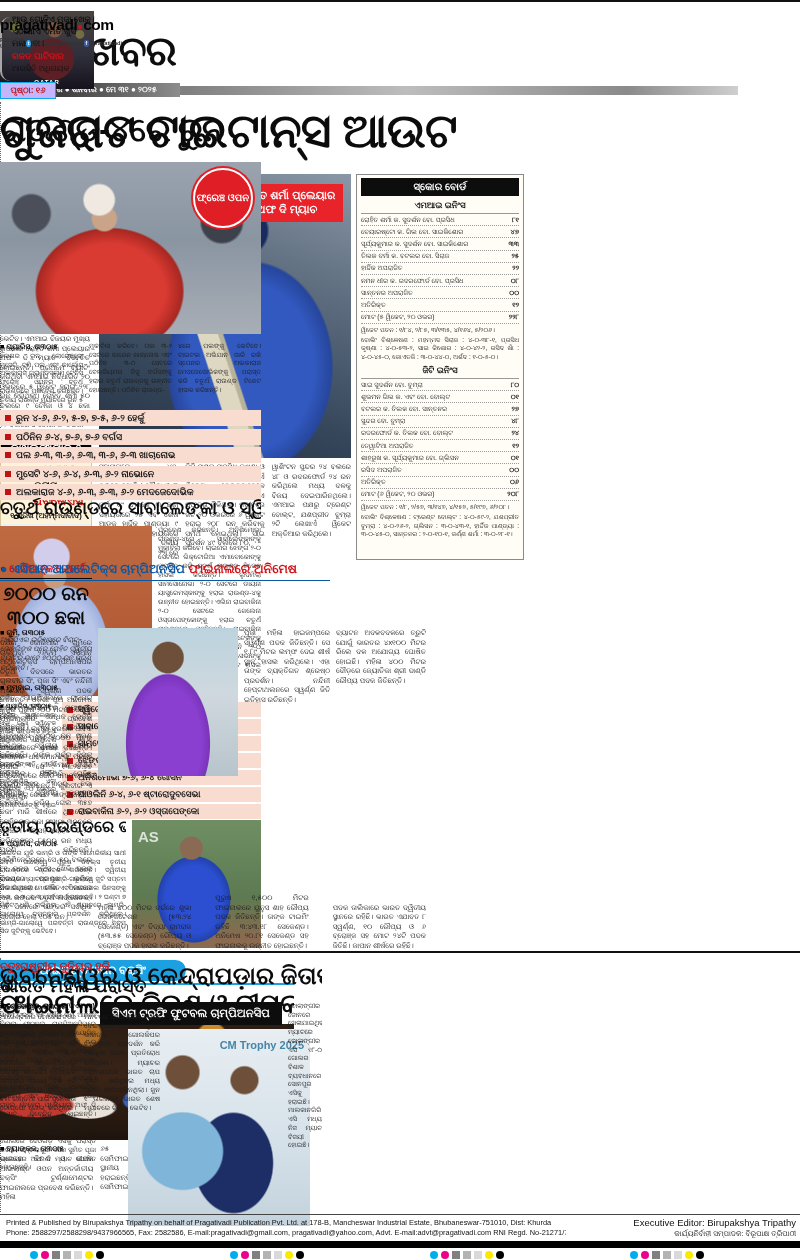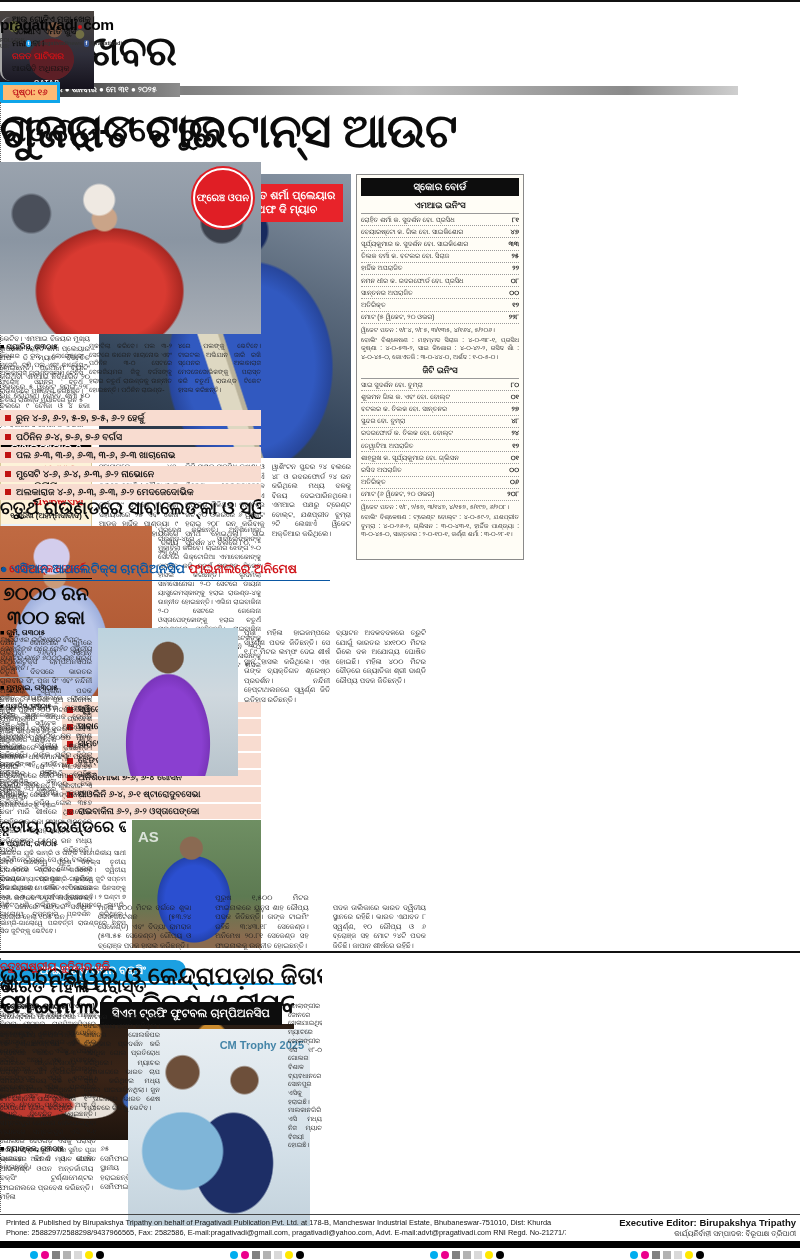--- a/index.html
+++ b/index.html
@@ -39,21 +39,21 @@
   #promo .pl{font-size:8.6px;font-weight:bold;color:#101010;line-height:1.42;}
   #promo .pname{font-size:9px;font-weight:700;color:#d01217;line-height:1.5;}
   #promo .prole{font-size:8px;font-weight:400;color:#101010;line-height:1.4;}
   #site{left:674;top:16px;width:122px;}
   #site .sname{font-weight:900;font-size:15.5px;letter-spacing:-0.5px;color:#050505;}
   #site .reddot{display:inline-block;width:4px;height:4px;background:#d01217;border-radius:50%;margin:0 1px 1px 1px;}
   #site .follow{font-size:5.6px;color:#333;font-weight:bold;margin-top:3px;display:flex;align-items:center;gap:2px;}
   .smicon{display:inline-block;width:7px;height:7px;border-radius:2px;color:#fff;font-size:5px;font-weight:bold;text-align:center;line-height:7px;}
   .tw{background:#1da1f2;border-radius:50%;}
   .fb{background:#3b5998;}
-  #pagebadge{left:742;top:82px;width:54px;height:15px;border:3px solid #0ea5e9;background:#fdba74;color:#c0161c;
+  #pagebadge{left:742;top:82px;width:54px;height:15px;border:1px solid #0ea5e9;background:#c4b5fd;color:#c0161c;
              font-weight:800;font-size:8.5px;text-align:center;line-height:15px;}
   
   #leadhead{left:4;top:97px;width:522px;height:70px;font-size:47px;line-height:68px;letter-spacing:-1px;}
   #righthead{left:537;top:102px;width:259px;height:58px;font-size:33px;line-height:56px;letter-spacing:-1px;}
   #div-main{left:530;top:102px;height:848px;}
   #div-col1{left:97;top:174px;height:776px;}
   
   #leadbody{left:4;top:170px;width:522px;height:390px;}
   #leadbody .col1{position:absolute;left:0;top:2px;width:90px;height:262px;}
   #qualbox{position:absolute;left:0;top:268px;width:90px;height:118px;border:1px solid #d8c79a;background:#fdf3d9;}
@@ -183,21 +183,21 @@
   #boxright{left:636;top:958px;width:160px;height:254px;}
   #hkick{position:absolute;left:0;top:2px;width:160px;color:#d01217;font-weight:800;font-size:11px;}
   #hhead{position:absolute;left:0;top:18px;width:160px;font-size:18px;}
   #hdate{position:absolute;left:0;top:44px;width:160px;}
   #hbody{position:absolute;left:0;top:54px;width:160px;height:200px;column-count:2;column-gap:8px;}
   
   #footer{left:0;top:1214px;width:800px;height:46px;}
   #footer .frule{position:absolute;left:0;top:0;width:800px;height:1px;background:#444;}
   #fl1{position:absolute;left:6px;top:4px;width:560px;font-size:7.4px;color:#111;}
   #fl2{position:absolute;left:6px;top:14px;width:560px;font-size:7.4px;color:#111;}
-  #fe1{position:absolute;left:560px;top:3px;width:236px;text-align:right;font-weight:700;font-size:9.5px;}
+  #fe1{position:absolute;left:560px;top:3px;width:236px;text-align:right;font-weight:400;font-size:9.5px;}
   #fe2{position:absolute;left:560px;top:15px;width:236px;text-align:right;font-size:7.4px;}
   #fbar{position:absolute;left:0;top:27px;width:800px;height:7px;background:#000;}
   .cmyk{position:absolute;top:37px;display:flex;gap:3px;align-items:center;}
   .cdot{width:8px;height:8px;border-radius:50%;}
   .csq{width:8px;height:8px;}
 </style>
 </head>
 <body>
 
 <div>

